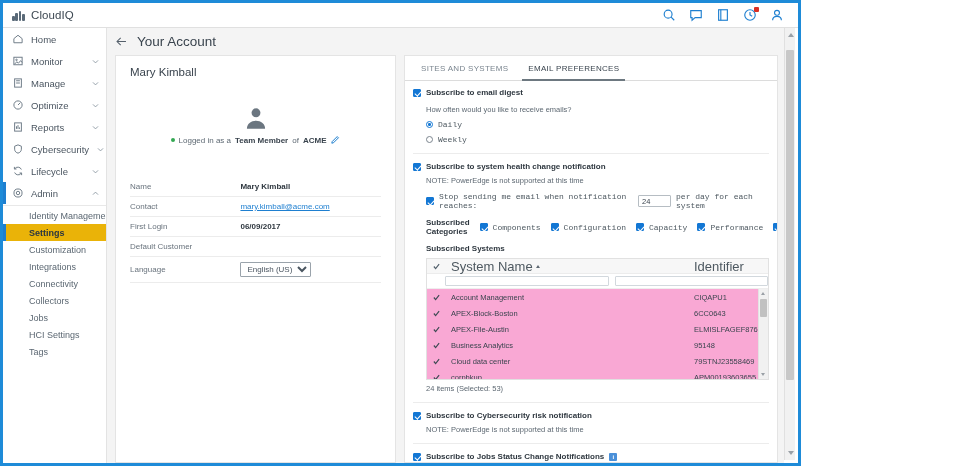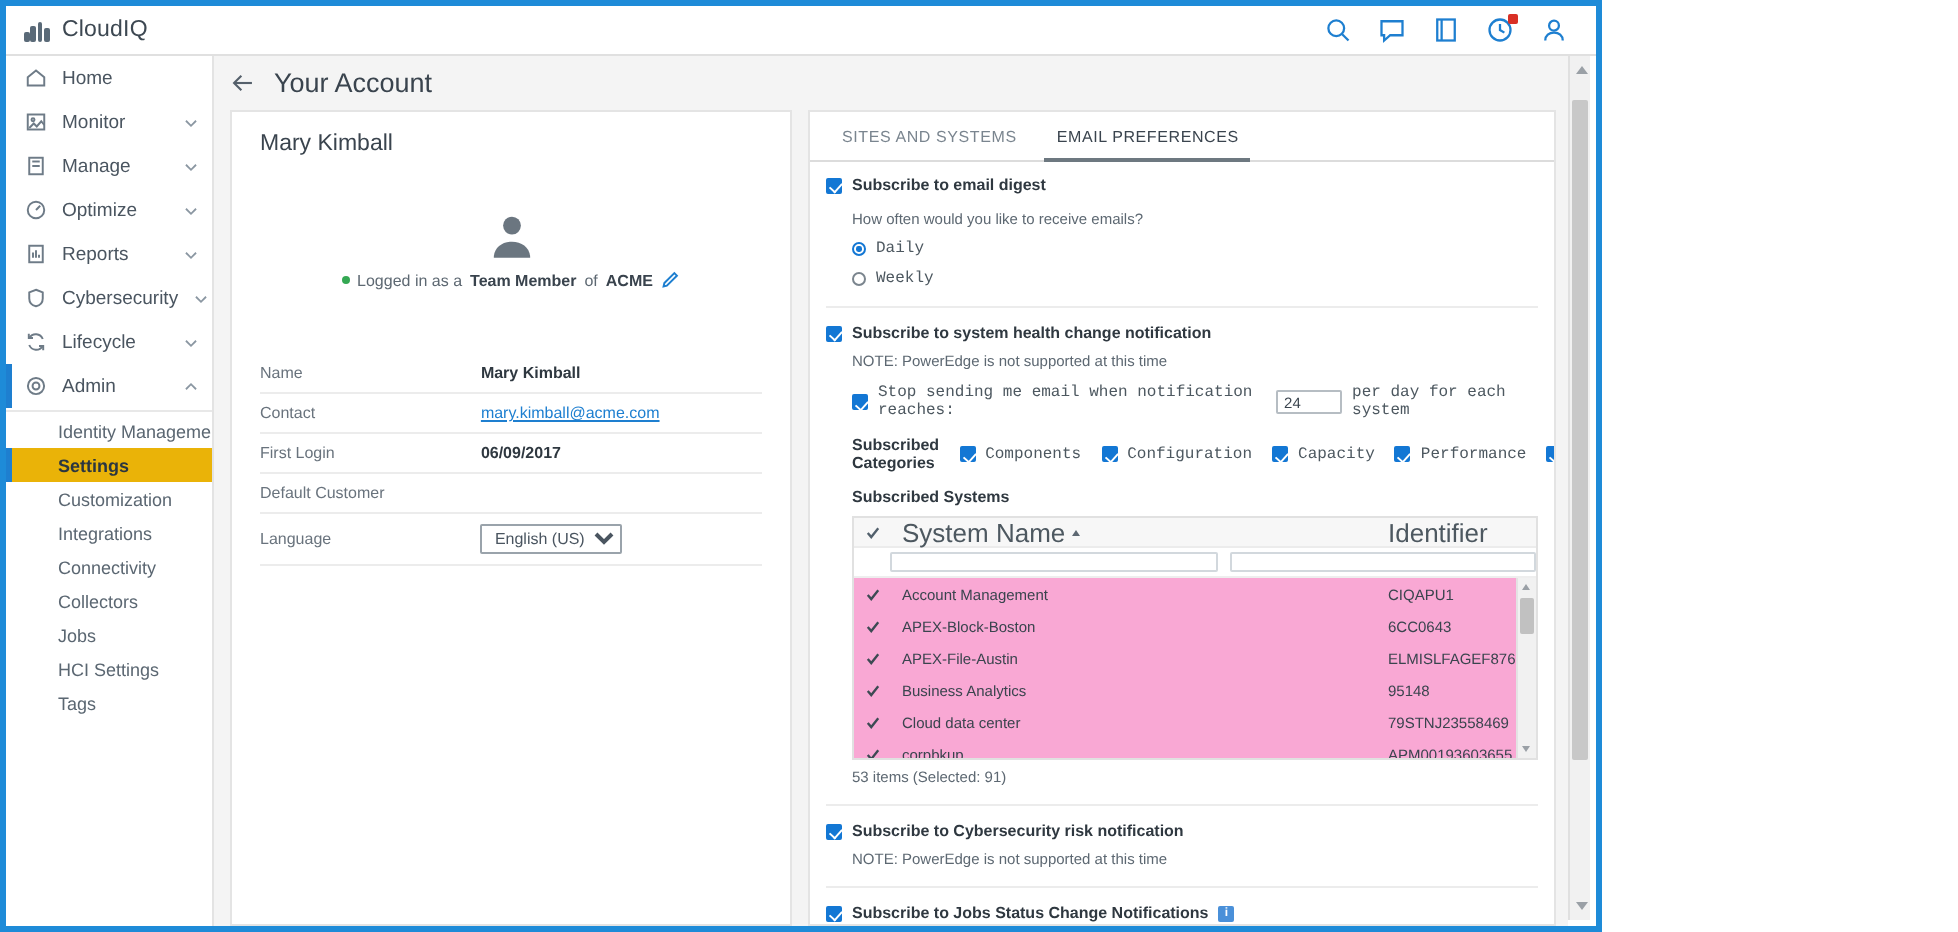--- a/index.html
+++ b/index.html
@@ -628,21 +628,21 @@
                 <span class="td">APM00193603655</span>
               </div>
             </div>
             <div class="tbl-scroll">
               <span class="ar up"></span>
               <span class="thumb"></span>
               <span class="ar dn"></span>
             </div>
           </div>
 
-          <div class="items-count">53 items (Selected: 91)</div>
+          <div class="items-count">24 items (Selected: 53)</div>
 
           <div class="divider"></div>
 
           <div class="chk-row">
             <span class="chk"></span>
             <span class="lbl-bold">Subscribe to Cybersecurity risk notification</span>
           </div>
           <div class="note">NOTE: PowerEdge is not supported at this time</div>
 
           <div class="divider"></div>

